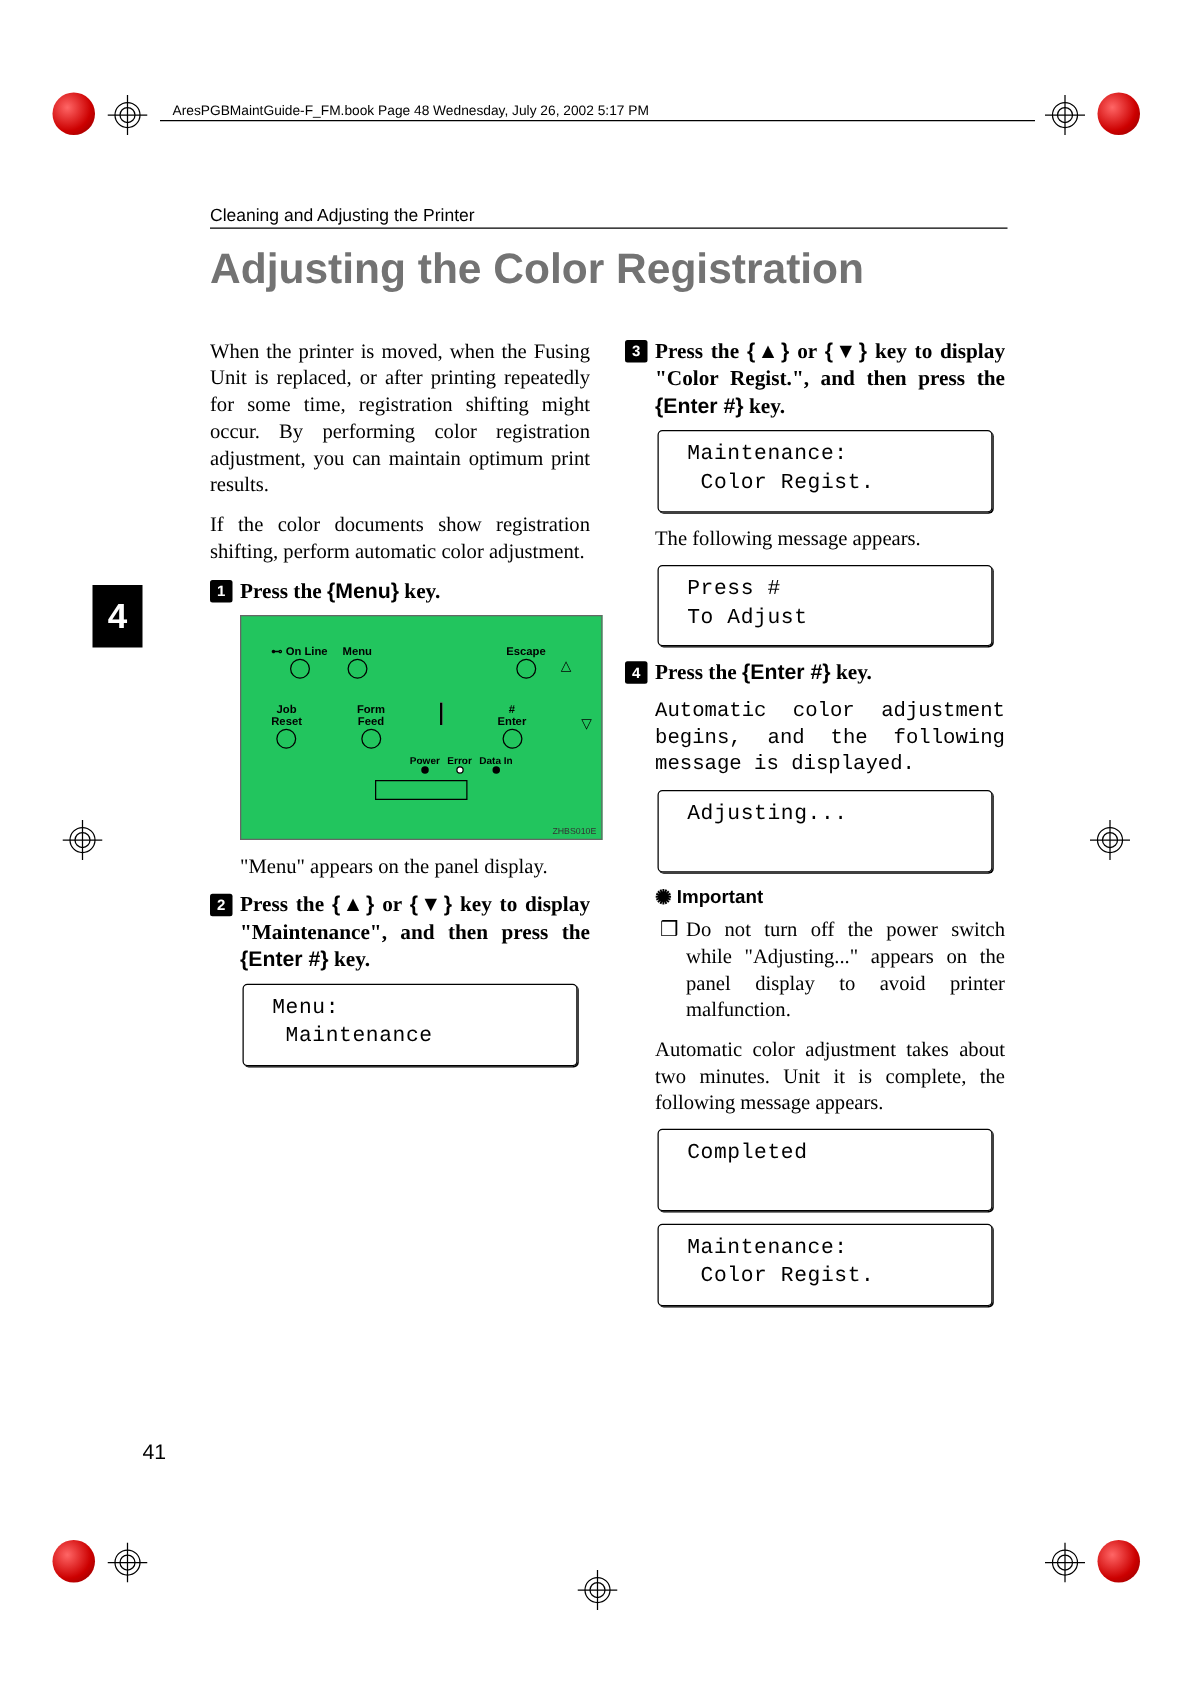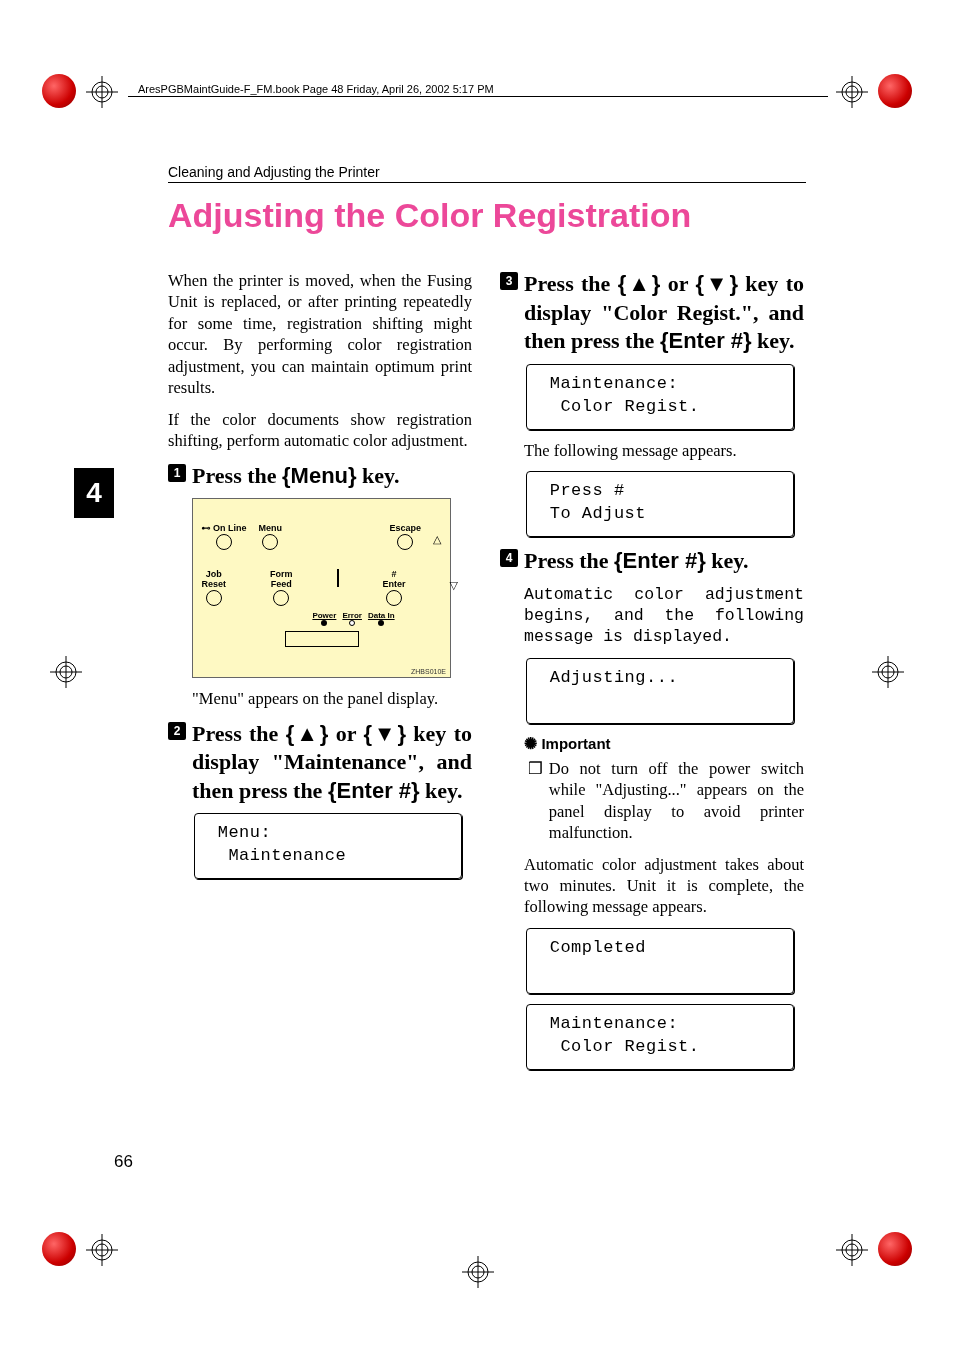--- a/index.html
+++ b/index.html
@@ -42,21 +42,21 @@
     width: 638px;
     padding-bottom: 2px;
   }
   .main-title {
     position: absolute;
     top: 196px;
     left: 168px;
     font-size: 34px;
     font-weight: bold;
     font-family: Arial, sans-serif;
-    color: #ec4899;
+    color: #737373;
   }
   .chapter-tab {
     position: absolute;
     left: 74px;
     top: 468px;
     width: 40px;
     height: 50px;
     background: #000;
     color: #fff;
     font-size: 28px;
@@ -97,21 +97,21 @@
     color: #fff;
     font-size: 12px;
     font-weight: bold;
     font-family: Arial, sans-serif;
     text-align: center;
     line-height: 18px;
     border-radius: 2px;
     margin-top: 2px;
   }
   .step-text {
-    font-size: 22px;
+    font-size: 17px;
     font-weight: bold;
     line-height: 1.3;
     text-align: justify;
     flex: 1;
   }
   .key-label {
     font-family: Arial, sans-serif;
     font-weight: bold;
   }
   .bracket { font-family: Arial, sans-serif; font-weight: bold; }
@@ -149,25 +149,25 @@
   }
   .lcd-text {
     font-family: Liberation Mono, monospace;
     font-size: 17px;
     line-height: 1.35;
     letter-spacing: 0.5px;
     white-space: pre;
   }
   .panel-illus {
     border: 1px solid #666;
-    width: 259px;
+    width: 290px;
     height: 180px;
     margin: 6px 0 4px 24px;
     position: relative;
-    background: #fef9c3;
+    background: #22c55e;
   }
   .panel-inner {
     position: absolute;
     left: 50%; top: 48%;
     transform: translate(-50%, -50%);
     width: 240px;
   }
   .btn-row { display: flex; align-items: flex-start; gap: 12px; font-size: 9px; font-family: Arial, sans-serif; }
   .btn-grp { text-align: center; }
   .btn-circle {
@@ -178,21 +178,21 @@
   .display-rect {
     width: 90px; height: 18px; border: 1.5px solid #000; background: #fff;
   }
   .arrow-btn { font-size: 11px; }
   .btn-row2 {
     display: flex; align-items: center; gap: 6px; font-size: 8px;
     font-family: Arial, sans-serif; font-weight: bold; margin-top: 4px;
     justify-content: center;
   }
   .btn-small { text-align: center; }
-  .btn-small .lbl { font-size: 8px; text-decoration: underline; }
+  .btn-small .lbl { font-size: 8px; }
   .blank-rect {
     width: 74px; height: 16px; border: 1px solid #000; margin: 4px auto 0;
   }
   .illus-caption {
     position: absolute;
     right: 4px;
     bottom: 2px;
     font-size: 7px;
     font-family: Arial, sans-serif;
     color: #333;
@@ -246,21 +246,21 @@
     <line x1="16" y1="0" x2="16" y2="32" stroke="#000"></line>
     <line x1="0" y1="16" x2="32" y2="16" stroke="#000"></line>
   </svg>
 <svg class="reg-symbol" style="left:462px; top:1256px;" viewBox="0 0 32 32">
     <circle cx="16" cy="16" r="10" fill="none" stroke="#000" stroke-width="1"></circle>
     <circle cx="16" cy="16" r="6" fill="none" stroke="#000" stroke-width="1"></circle>
     <line x1="16" y1="0" x2="16" y2="32" stroke="#000"></line>
     <line x1="0" y1="16" x2="32" y2="16" stroke="#000"></line>
   </svg>
 
-<div class="header-path">AresPGBMaintGuide-F_FM.book  Page 48  Friday, April 26, 2002  5:17 PM</div>
+<div class="header-path">AresPGBMaintGuide-F_FM.book  Page 48  Wednesday, July 26, 2002  5:17 PM</div>
 <div class="header-rule"></div>
 
 <div class="section-header">Cleaning and Adjusting the Printer</div>
 <div class="main-title">Adjusting the Color Registration</div>
 
 <div class="chapter-tab">4</div>
 
 <div class="col col-left">
   <p class="body">When the printer is moved, when the Fusing Unit is replaced, or after printing repeatedly for some time, registration shifting might occur. By performing color registration adjustment, you can maintain optimum print results.</p>
   <p class="body">If the color documents show registration shifting, perform automatic color adjustment.</p>
@@ -393,13 +393,13 @@
  </div>
   </div>
 
   <div class="lcd-box">
     <div class="lcd-text"><span> Maintenance:</span>
 <span>  Color Regist.</span></div>
   </div>
 
 </div>
 
-<div class="page-number">66</div>
+<div class="page-number">41</div>
 
 </body></html>

